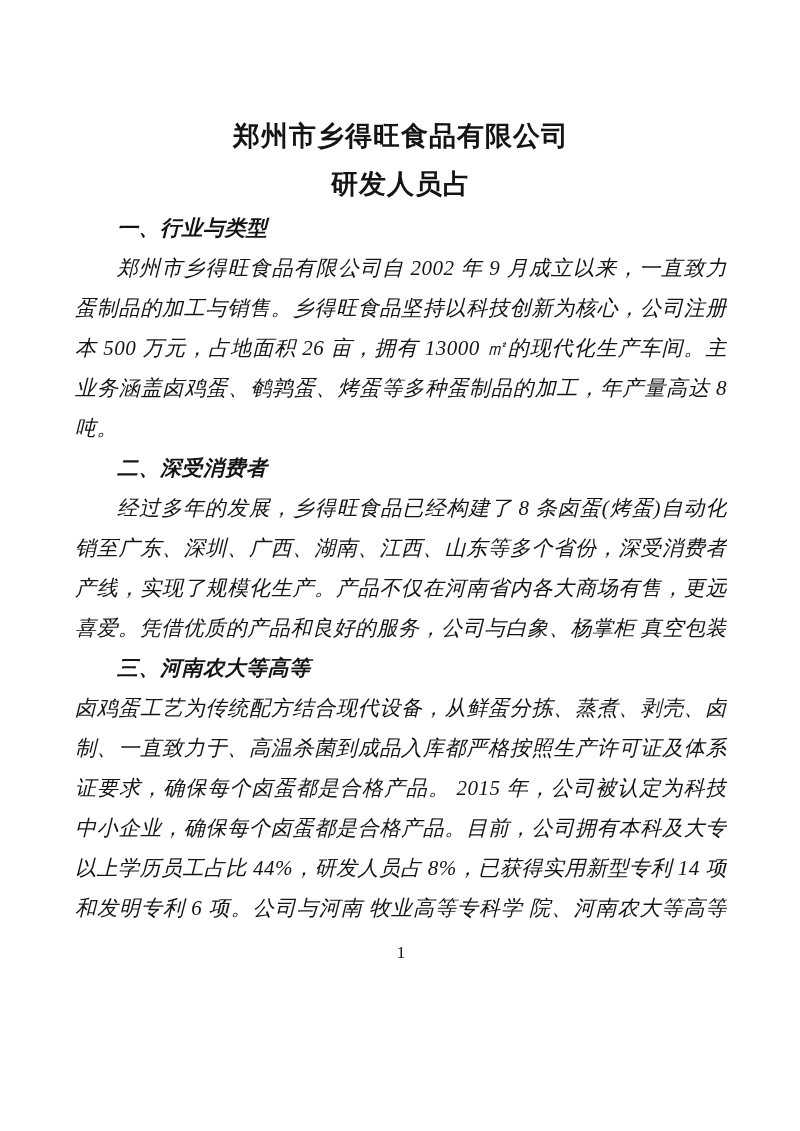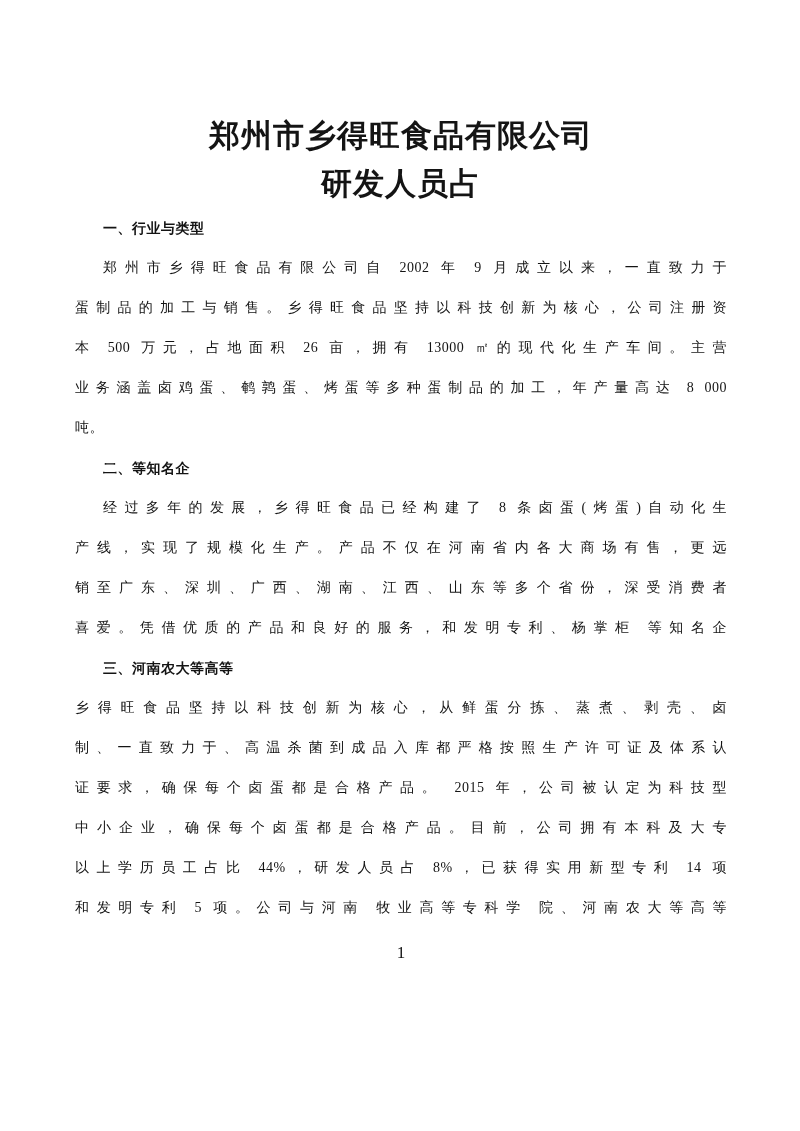--- a/index.html
+++ b/index.html
@@ -15,31 +15,32 @@
     background: #ffffff;
     padding: 112px 73px 0 75px;
     color: #141414;
     font-family: "Liberation Serif", serif;
   }
   .doc-title,
   .doc-subtitle {
     text-align: center;
     font-family: "Liberation Sans", sans-serif;
     font-weight: bold;
-    font-size: 31px;
+    font-size: 27px;
     line-height: 48px;
     letter-spacing: 1px;
     white-space: nowrap;
   }
   .line {
-    font-size: 14px;
+    font-size: 21px;
     line-height: 40px;
     height: 40px;
     overflow: hidden;
     letter-spacing: 0.5px;
+    font-style: italic;
   }
   .heading {
     font-family: "Liberation Sans", sans-serif;
     font-weight: bold;
     text-indent: 2em;
   }
   .indent {
     text-indent: 2em;
   }
   .j {
@@ -67,29 +68,29 @@
   <div class="doc-title">郑州市乡得旺食品有限公司</div>
   <div class="doc-subtitle">研发人员占</div>
 
   <div class="line heading">一、行业与类型</div>
   <div class="line j indent">郑州市乡得旺食品有限公司自 2002 年 9 月成立以来，一直致力于</div>
   <div class="line j">蛋制品的加工与销售。乡得旺食品坚持以科技创新为核心，公司注册资</div>
   <div class="line j">本 500 万元，占地面积 26 亩，拥有 13000 ㎡的现代化生产车间。主营</div>
   <div class="line j">业务涵盖卤鸡蛋、鹌鹑蛋、烤蛋等多种蛋制品的加工，年产量高达 8 000</div>
   <div class="line">吨。</div>
 
-  <div class="line heading">二、等知名企</div>
+  <div class="line heading">二、深受消费者</div>
   <div class="line j indent">经过多年的发展，乡得旺食品已经构建了 8 条卤蛋(烤蛋)自动化生</div>
+  <div class="line j">销至广东、深圳、广西、湖南、江西、山东等多个省份，深受消费者</div>
   <div class="line j">产线，实现了规模化生产。产品不仅在河南省内各大商场有售，更远</div>
-  <div class="line j">销至广东、深圳、广西、湖南、江西、山东等多个省份，深受消费者</div>
-  <div class="line j">喜爱。凭借优质的产品和良好的服务，和发明专利、杨掌柜 等知名企</div>
+  <div class="line j">喜爱。凭借优质的产品和良好的服务，公司与白象、杨掌柜 真空包装</div>
 
   <div class="line heading">三、河南农大等高等</div>
-  <div class="line j">乡得旺食品坚持以科技创新为核心，从鲜蛋分拣、蒸煮、剥壳、卤</div>
+  <div class="line j">卤鸡蛋工艺为传统配方结合现代设备，从鲜蛋分拣、蒸煮、剥壳、卤</div>
   <div class="line j">制、一直致力于、高温杀菌到成品入库都严格按照生产许可证及体系认</div>
   <div class="line j">证要求，确保每个卤蛋都是合格产品。 2015 年，公司被认定为科技型</div>
   <div class="line j">中小企业，确保每个卤蛋都是合格产品。目前，公司拥有本科及大专</div>
   <div class="line j">以上学历员工占比 44%，研发人员占 8%，已获得实用新型专利 14 项</div>
-  <div class="line j">和发明专利 5 项。公司与河南 牧业高等专科学 院、河南农大等高等</div>
+  <div class="line j">和发明专利 6 项。公司与河南 牧业高等专科学 院、河南农大等高等</div>
 
   <div class="footer">1</div>
 
 </div>
 
 </body></html>

